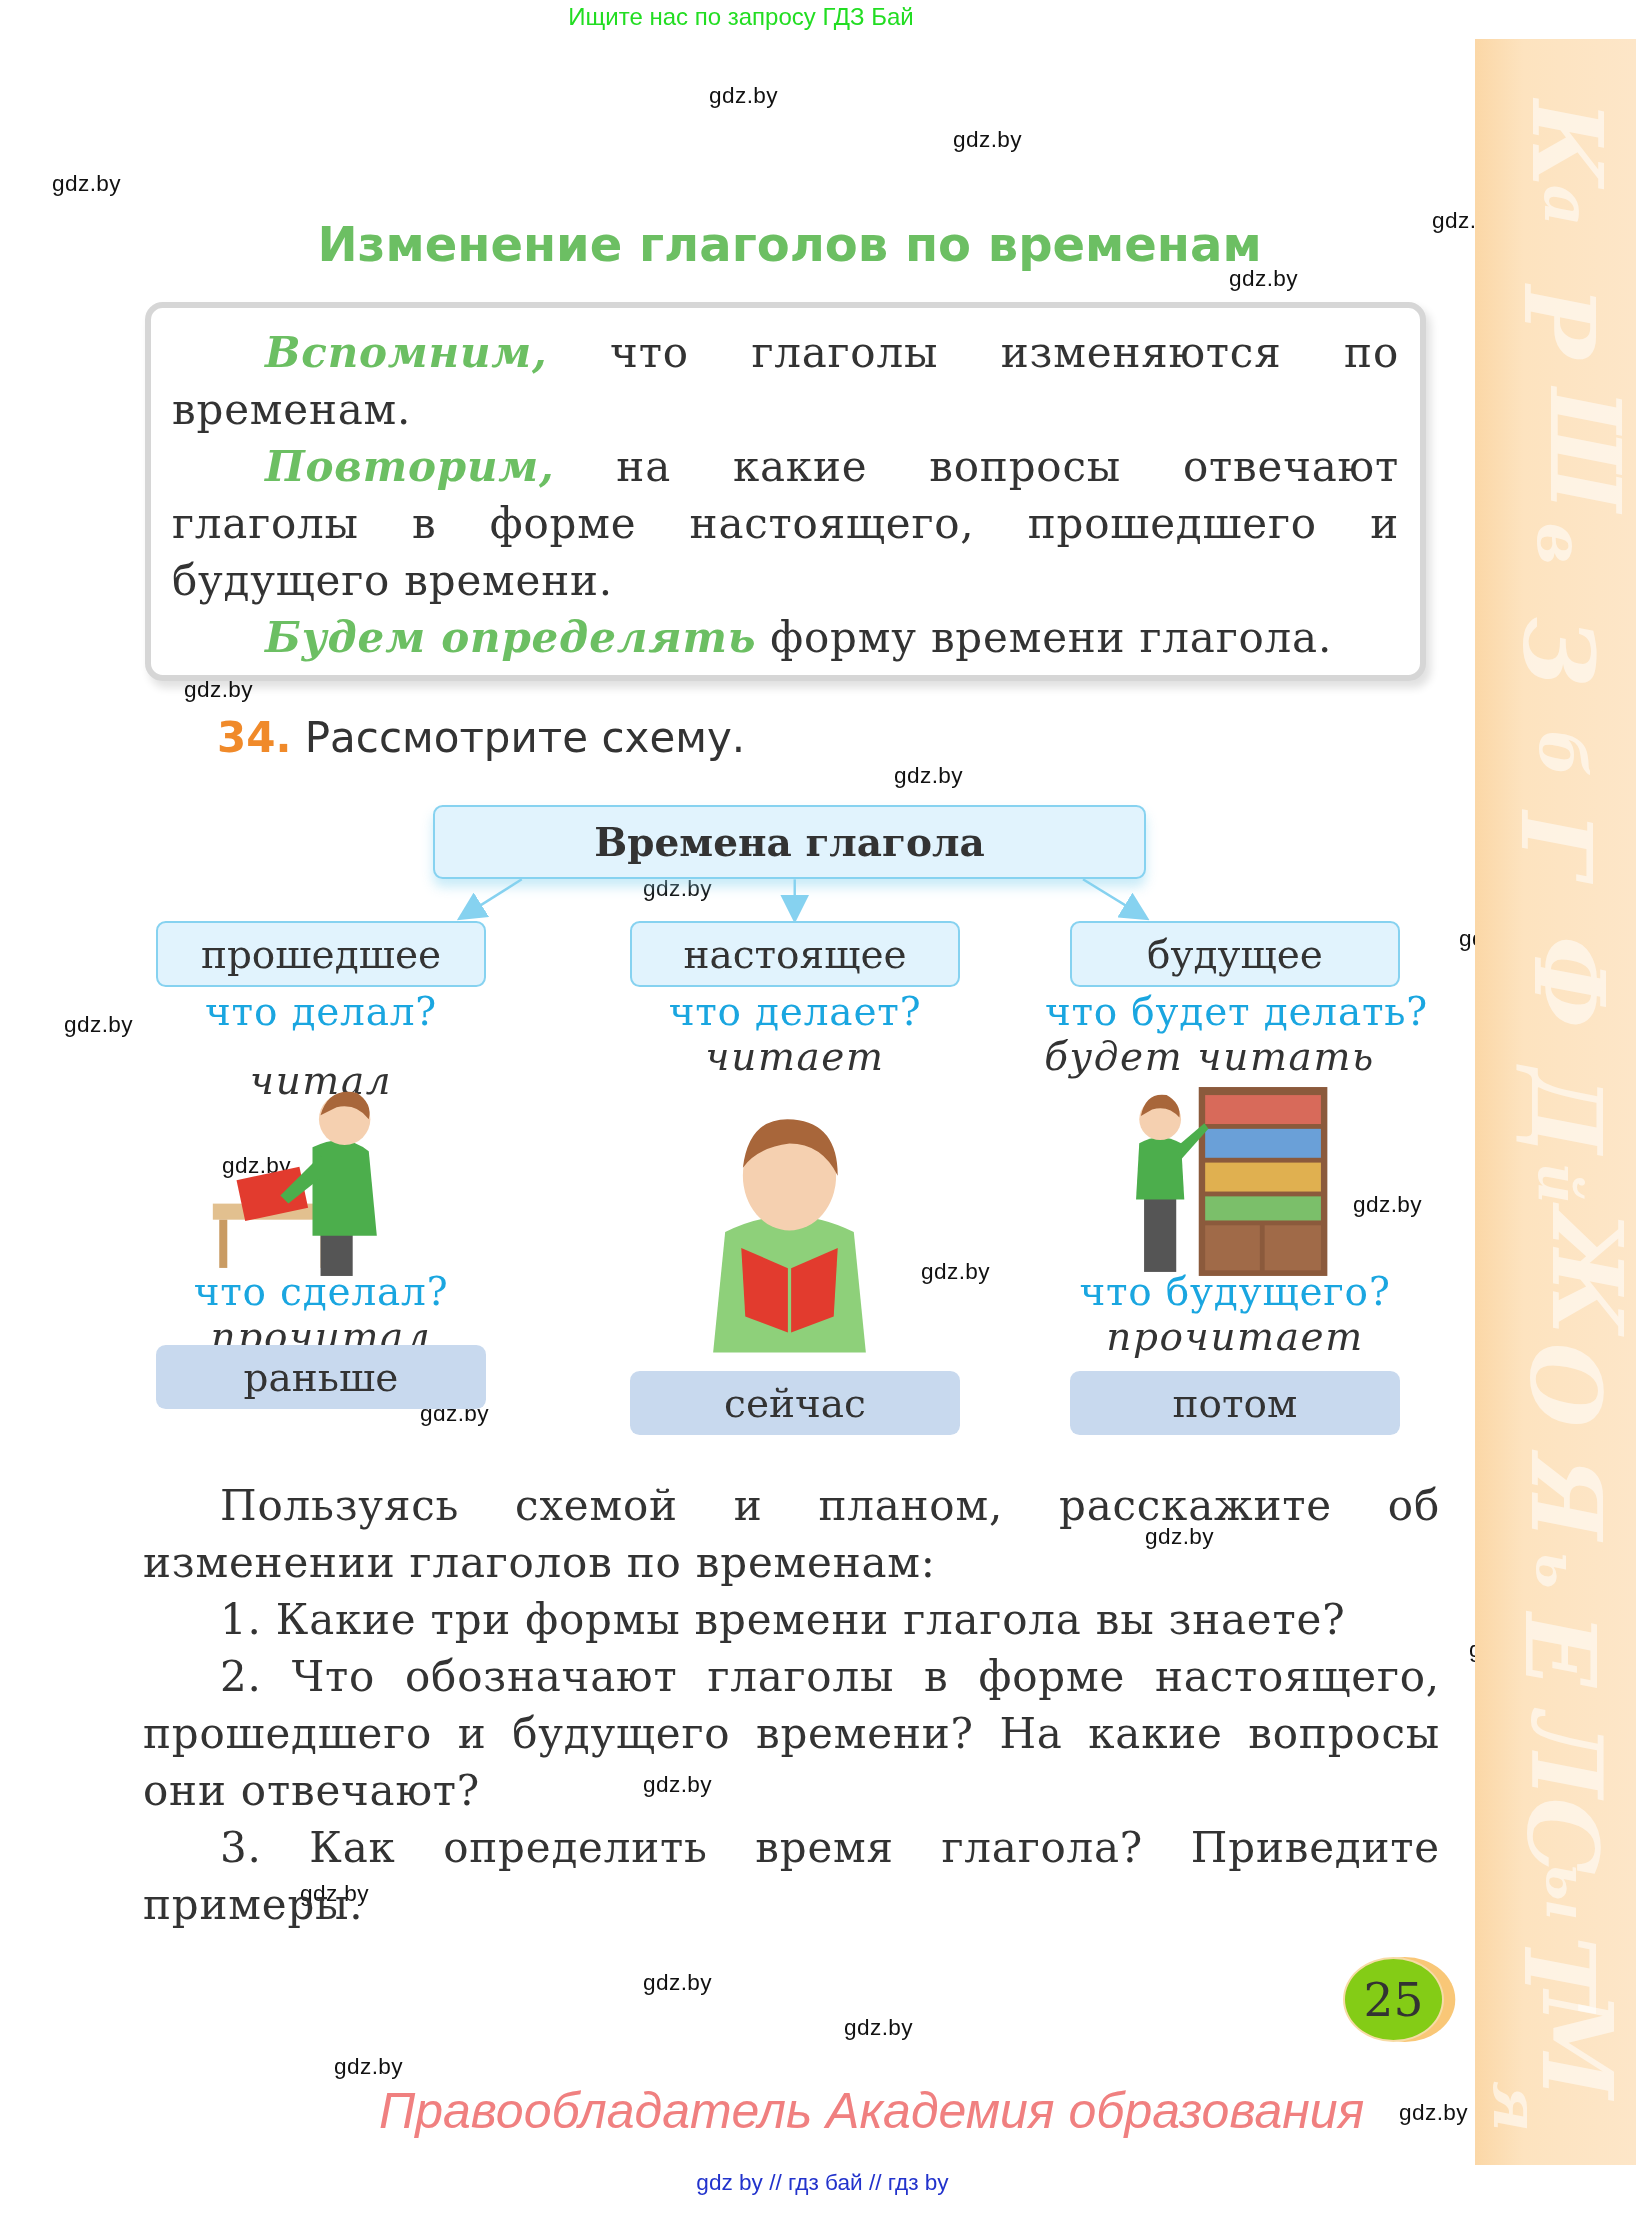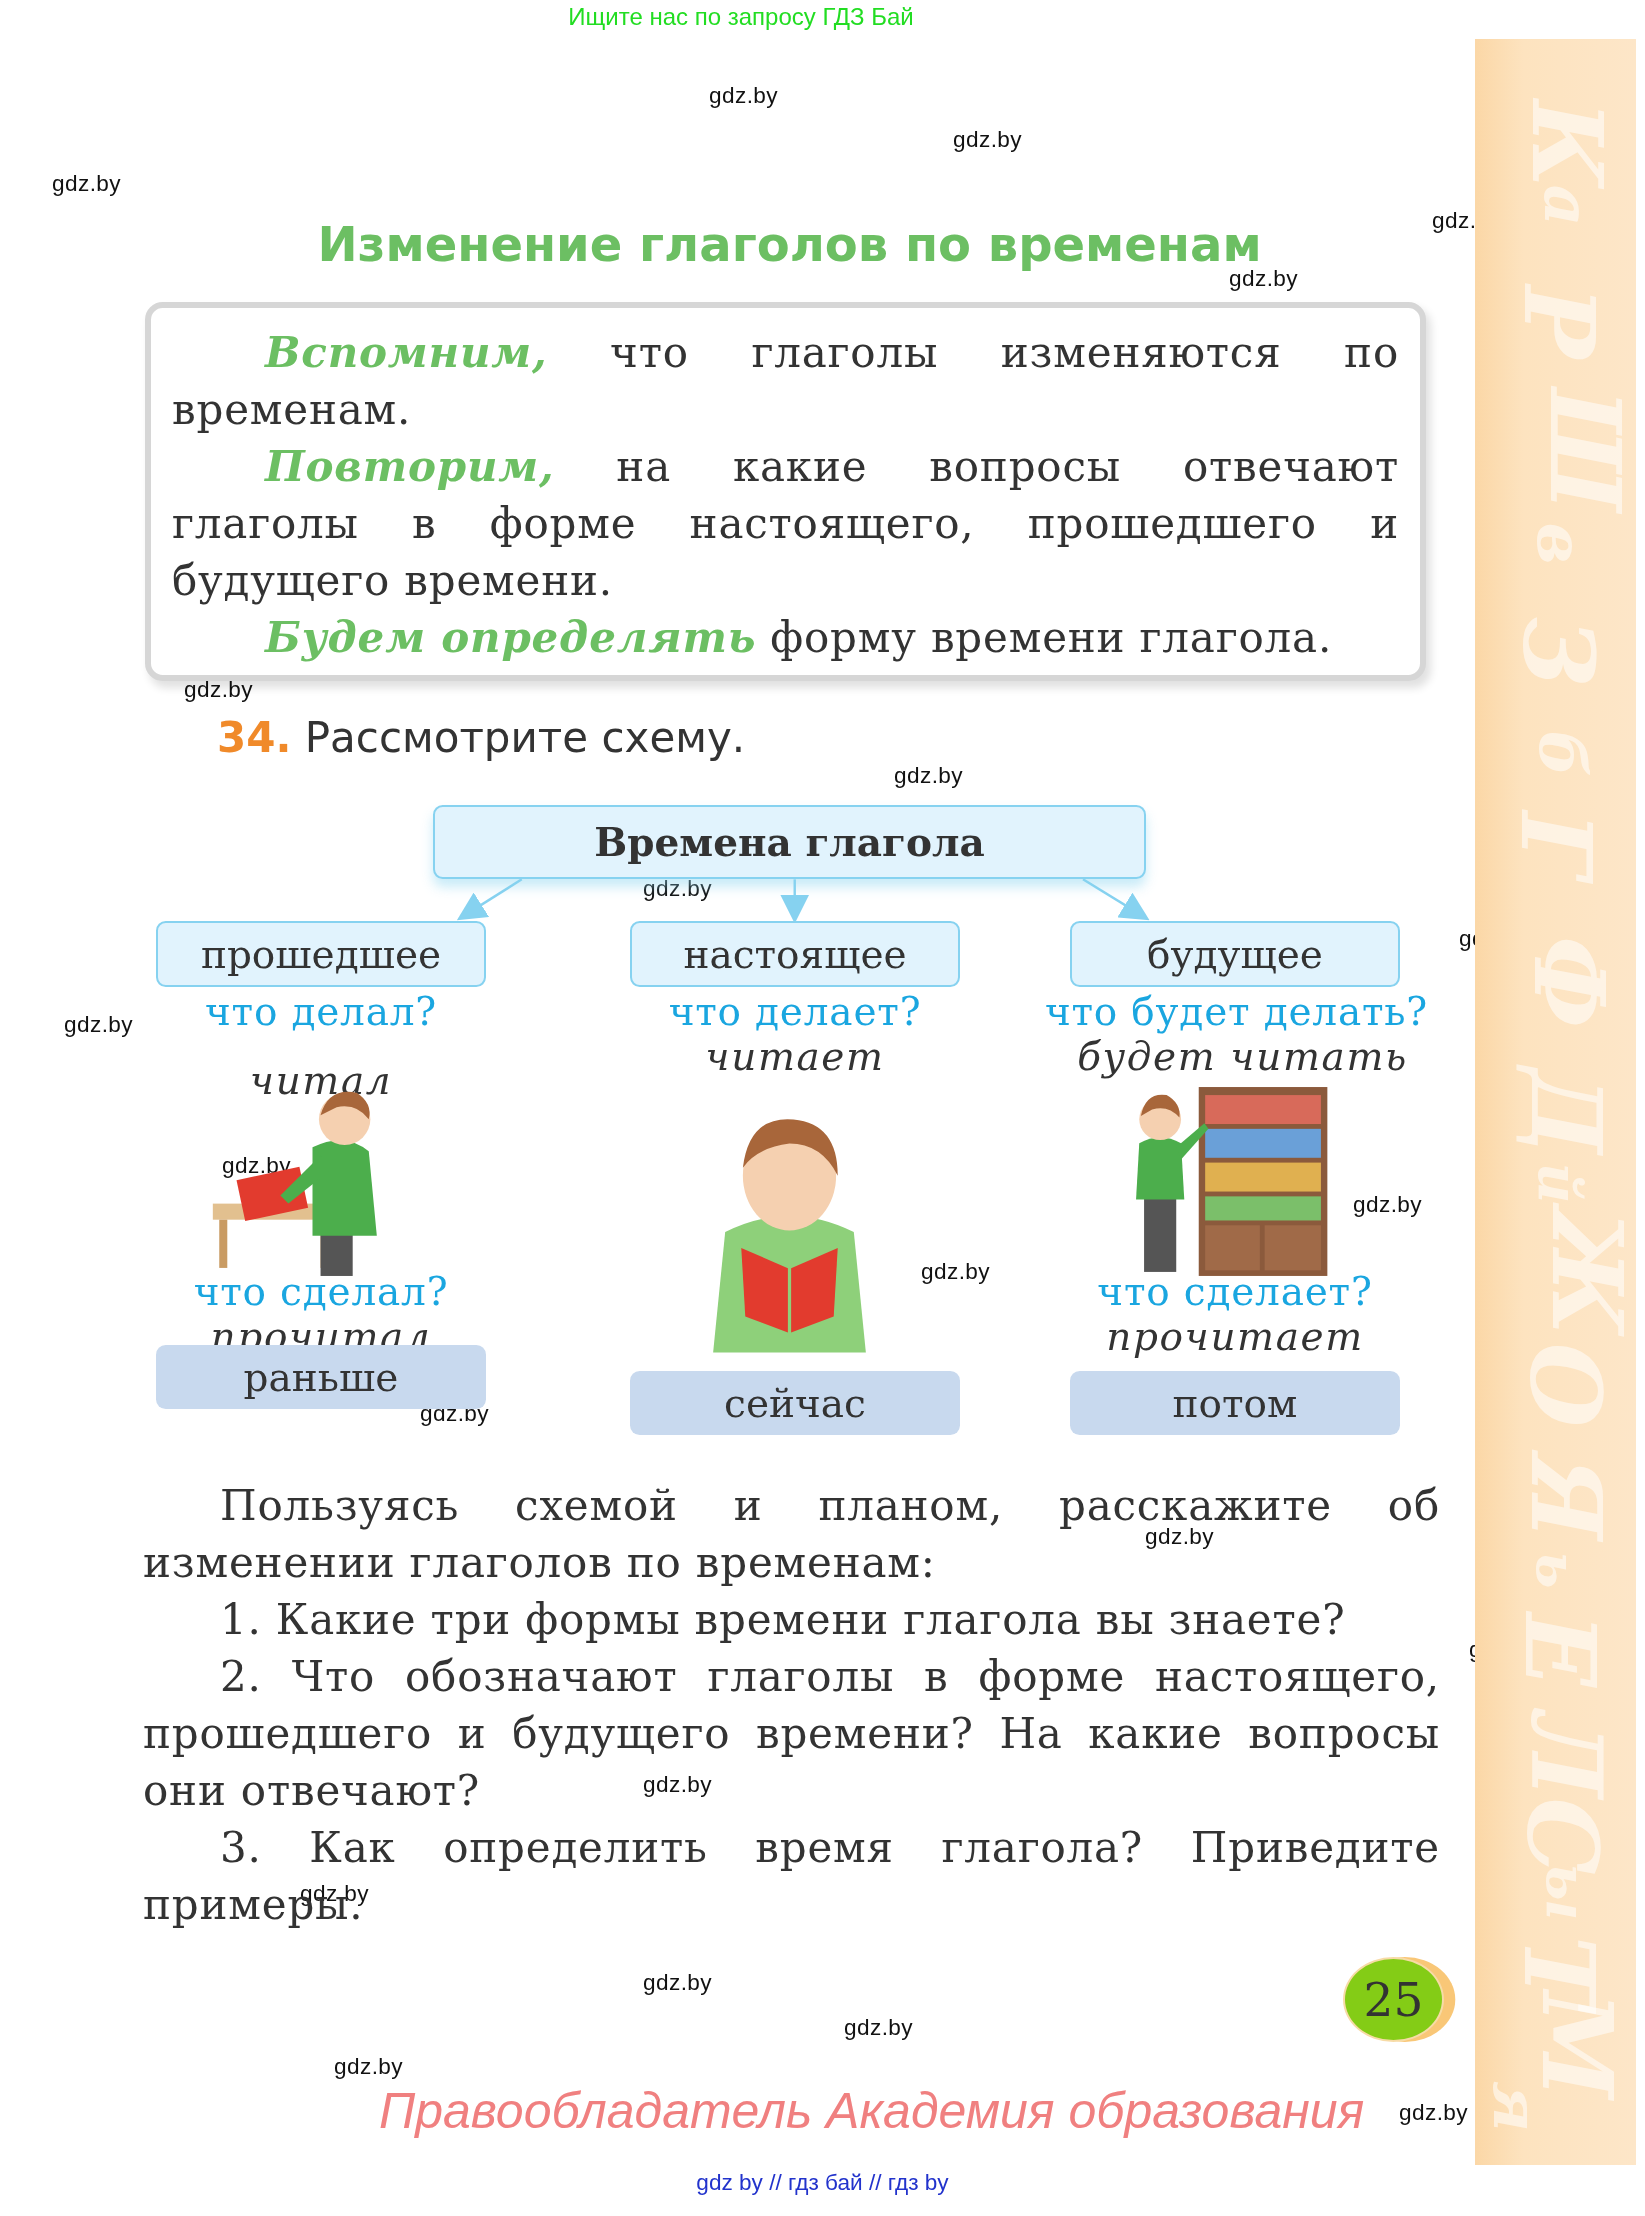--- a/index.html
+++ b/index.html
@@ -126,21 +126,21 @@
 <div class="box" style="left:156px;top:921px;width:330px;height:66px;">прошедшее</div>
 <div class="box" style="left:630px;top:921px;width:330px;height:66px;">настоящее</div>
 <div class="box" style="left:1070px;top:921px;width:330px;height:66px;">будущее</div>
 
 <div class="q" style="left:156px;width:330px;top:989px;">что делал?</div>
 <div class="q" style="left:630px;width:330px;top:989px;">что делает?</div>
 <div class="q" style="left:1031px;width:411px;top:989px;">что будет делать?</div>
 
 <div class="it" style="left:156px;width:330px;top:1034px;margin-top:24px;">читал</div>
 <div class="it" style="left:630px;width:330px;top:1034px;">читает</div>
-<div class="it" style="left:1037px;width:411px;top:1034px;text-align:center;">будет читать</div>
+<div class="it" style="left:1004px;width:411px;top:1034px;text-align:center;">будет читать</div>
 
 <svg class="pic" style="left:208px;top:1083px;" width="209" height="193" viewBox="0 0 260 240">
   <rect x="6" y="150" width="150" height="20" fill="#e2c08f"></rect>
   <rect x="14" y="170" width="10" height="60" fill="#c99b63"></rect>
   <rect x="140" y="170" width="10" height="60" fill="#c99b63"></rect>
   <rect x="40" y="112" width="80" height="52" fill="#e23b2e" transform="rotate(-12 80 138)"></rect>
   <rect x="140" y="180" width="40" height="60" fill="#555"></rect>
   <path d="M130 80 Q170 60 200 85 L210 190 L130 190 Z" fill="#4cae4c"></path>
   <path d="M140 90 L90 140 L100 150 L150 110 Z" fill="#4cae4c"></path>
   <circle cx="170" cy="45" r="32" fill="#f5d0b0"></circle>
@@ -162,21 +162,21 @@
   <rect x="96" y="172" width="68" height="56" fill="#a06a48"></rect>
   <rect x="170" y="172" width="70" height="56" fill="#a06a48"></rect>
   <rect x="20" y="130" width="40" height="100" fill="#555"></rect>
   <path d="M14 70 Q40 55 66 70 L70 140 L10 140 Z" fill="#4cae4c"></path>
   <path d="M60 75 L95 45 L100 52 L66 90 Z" fill="#4cae4c"></path>
   <circle cx="40" cy="40" r="26" fill="#f5d0b0"></circle>
   <path d="M16 36 Q22 6 48 10 Q66 20 64 38 Q50 22 30 28 Z" fill="#a8663a"></path>
 </svg>
 
 <div class="q" style="left:156px;width:330px;top:1269px;">что сделал?</div>
-<div class="q" style="left:1070px;width:330px;top:1269px;">что сделает?</div>
+<div class="q" style="left:1070px;width:330px;top:1269px;">что будущего?</div>
 <div class="it" style="left:156px;width:330px;top:1314px;">прочитал</div>
 <div class="it" style="left:1070px;width:330px;top:1314px;">прочитает</div>
 
 <div class="box bottom" style="left:156px;top:1345px;width:330px;height:64px;">раньше</div>
 <div class="box bottom" style="left:630px;top:1371px;width:330px;height:64px;">сейчас</div>
 <div class="box bottom" style="left:1070px;top:1371px;width:330px;height:64px;">потом</div>
 
 <div class="abs para">
   <p>Пользуясь схемой и планом, расскажите об изменении глаголов по временам:</p>
   <p>1. Какие три формы времени глагола вы знаете?</p>

